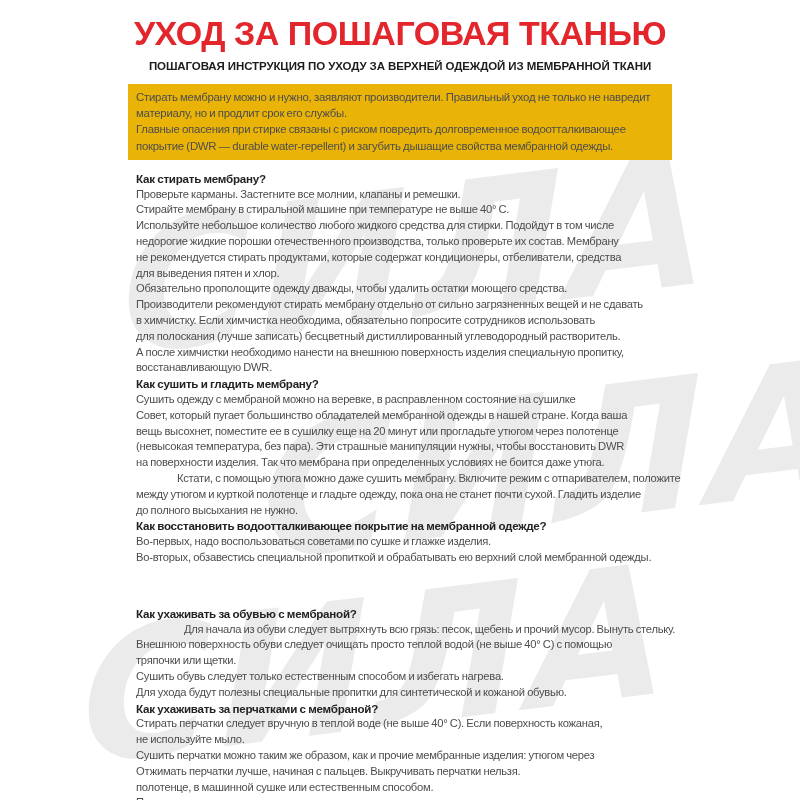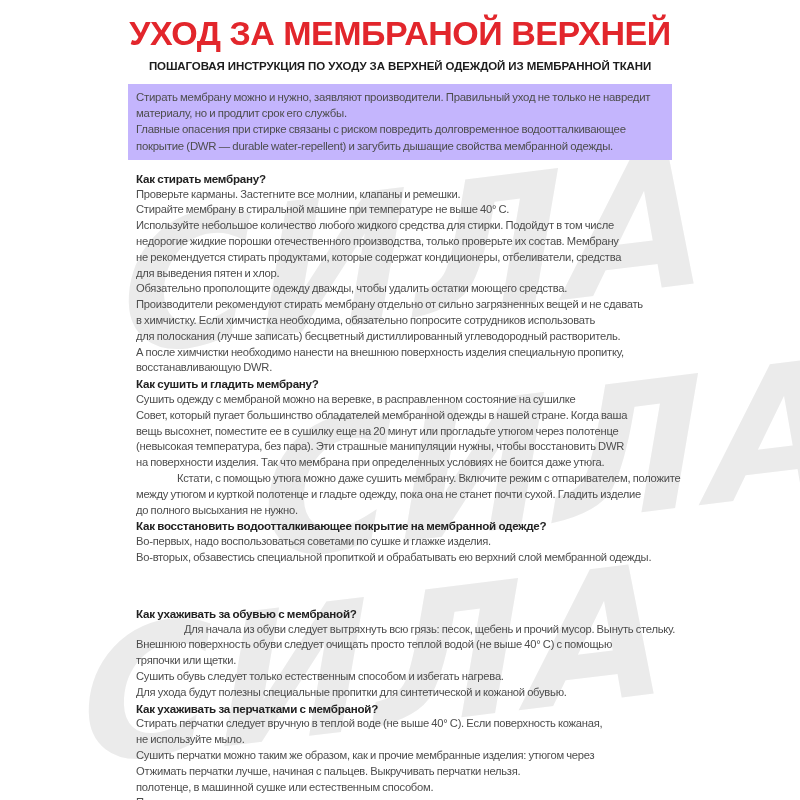--- a/index.html
+++ b/index.html
@@ -95,23 +95,23 @@
 </head>
 <body>
 
 <div class="page">
 
   <div class="watermark wm1" style="color: rgb(235, 235, 235);">СИЛА</div>
   <div class="watermark wm2" style="color: rgb(235, 235, 235);">СИЛА</div>
   <div class="watermark wm3" style="color: rgb(235, 235, 235);">СИЛА</div>
 
   <div class="content">
-    <h1 class="title" style="color: rgb(226, 38, 44);">УХОД ЗА МЕМБРАНОЙ ВЕРХНЕЙ</h1>
+    <h1 class="title" style="color: rgb(226, 38, 44);">УХОД ЗА ПОШАГОВАЯ ТКАНЬЮ</h1>
     <div class="subtitle">ПОШАГОВАЯ ИНСТРУКЦИЯ ПО УХОДУ ЗА ВЕРХНЕЙ ОДЕЖДОЙ ИЗ МЕМБРАННОЙ ТКАНИ</div>
-    <div class="intro-box" id="intro-box" style="background: #c4b5fd;">
+    <div class="intro-box" id="intro-box" style="background: #eab308;">
         <div class="line" style="color: rgb(77, 77, 77);">Стирать мембрану можно и нужно, заявляют производители. Правильный уход не только не навредит</div>
         <div class="line" style="color: rgb(77, 77, 77);">материалу, но и продлит срок его службы.</div>
         <div class="line" style="color: rgb(77, 77, 77);">Главные опасения при стирке связаны с риском повредить долговременное водоотталкивающее</div>
         <div class="line" style="color: rgb(77, 77, 77);">покрытие (DWR — durable water-repellent) и загубить дышащие свойства мембранной одежды.</div>
       </div>
     <div class="sections" id="sections">
         <div class="heading" style="color: rgb(34, 34, 34);">Как стирать мембрану?</div>
         <div class="line" style="color: rgb(77, 77, 77);">Проверьте карманы. Застегните все молнии, клапаны и ремешки.</div>
         <div class="line" style="color: rgb(77, 77, 77);">Стирайте мембрану в стиральной машине при температуре не выше 40° C.</div>
         <div class="line" style="color: rgb(77, 77, 77);">Используйте небольшое количество любого жидкого средства для стирки. Подойдут в том числе</div>

